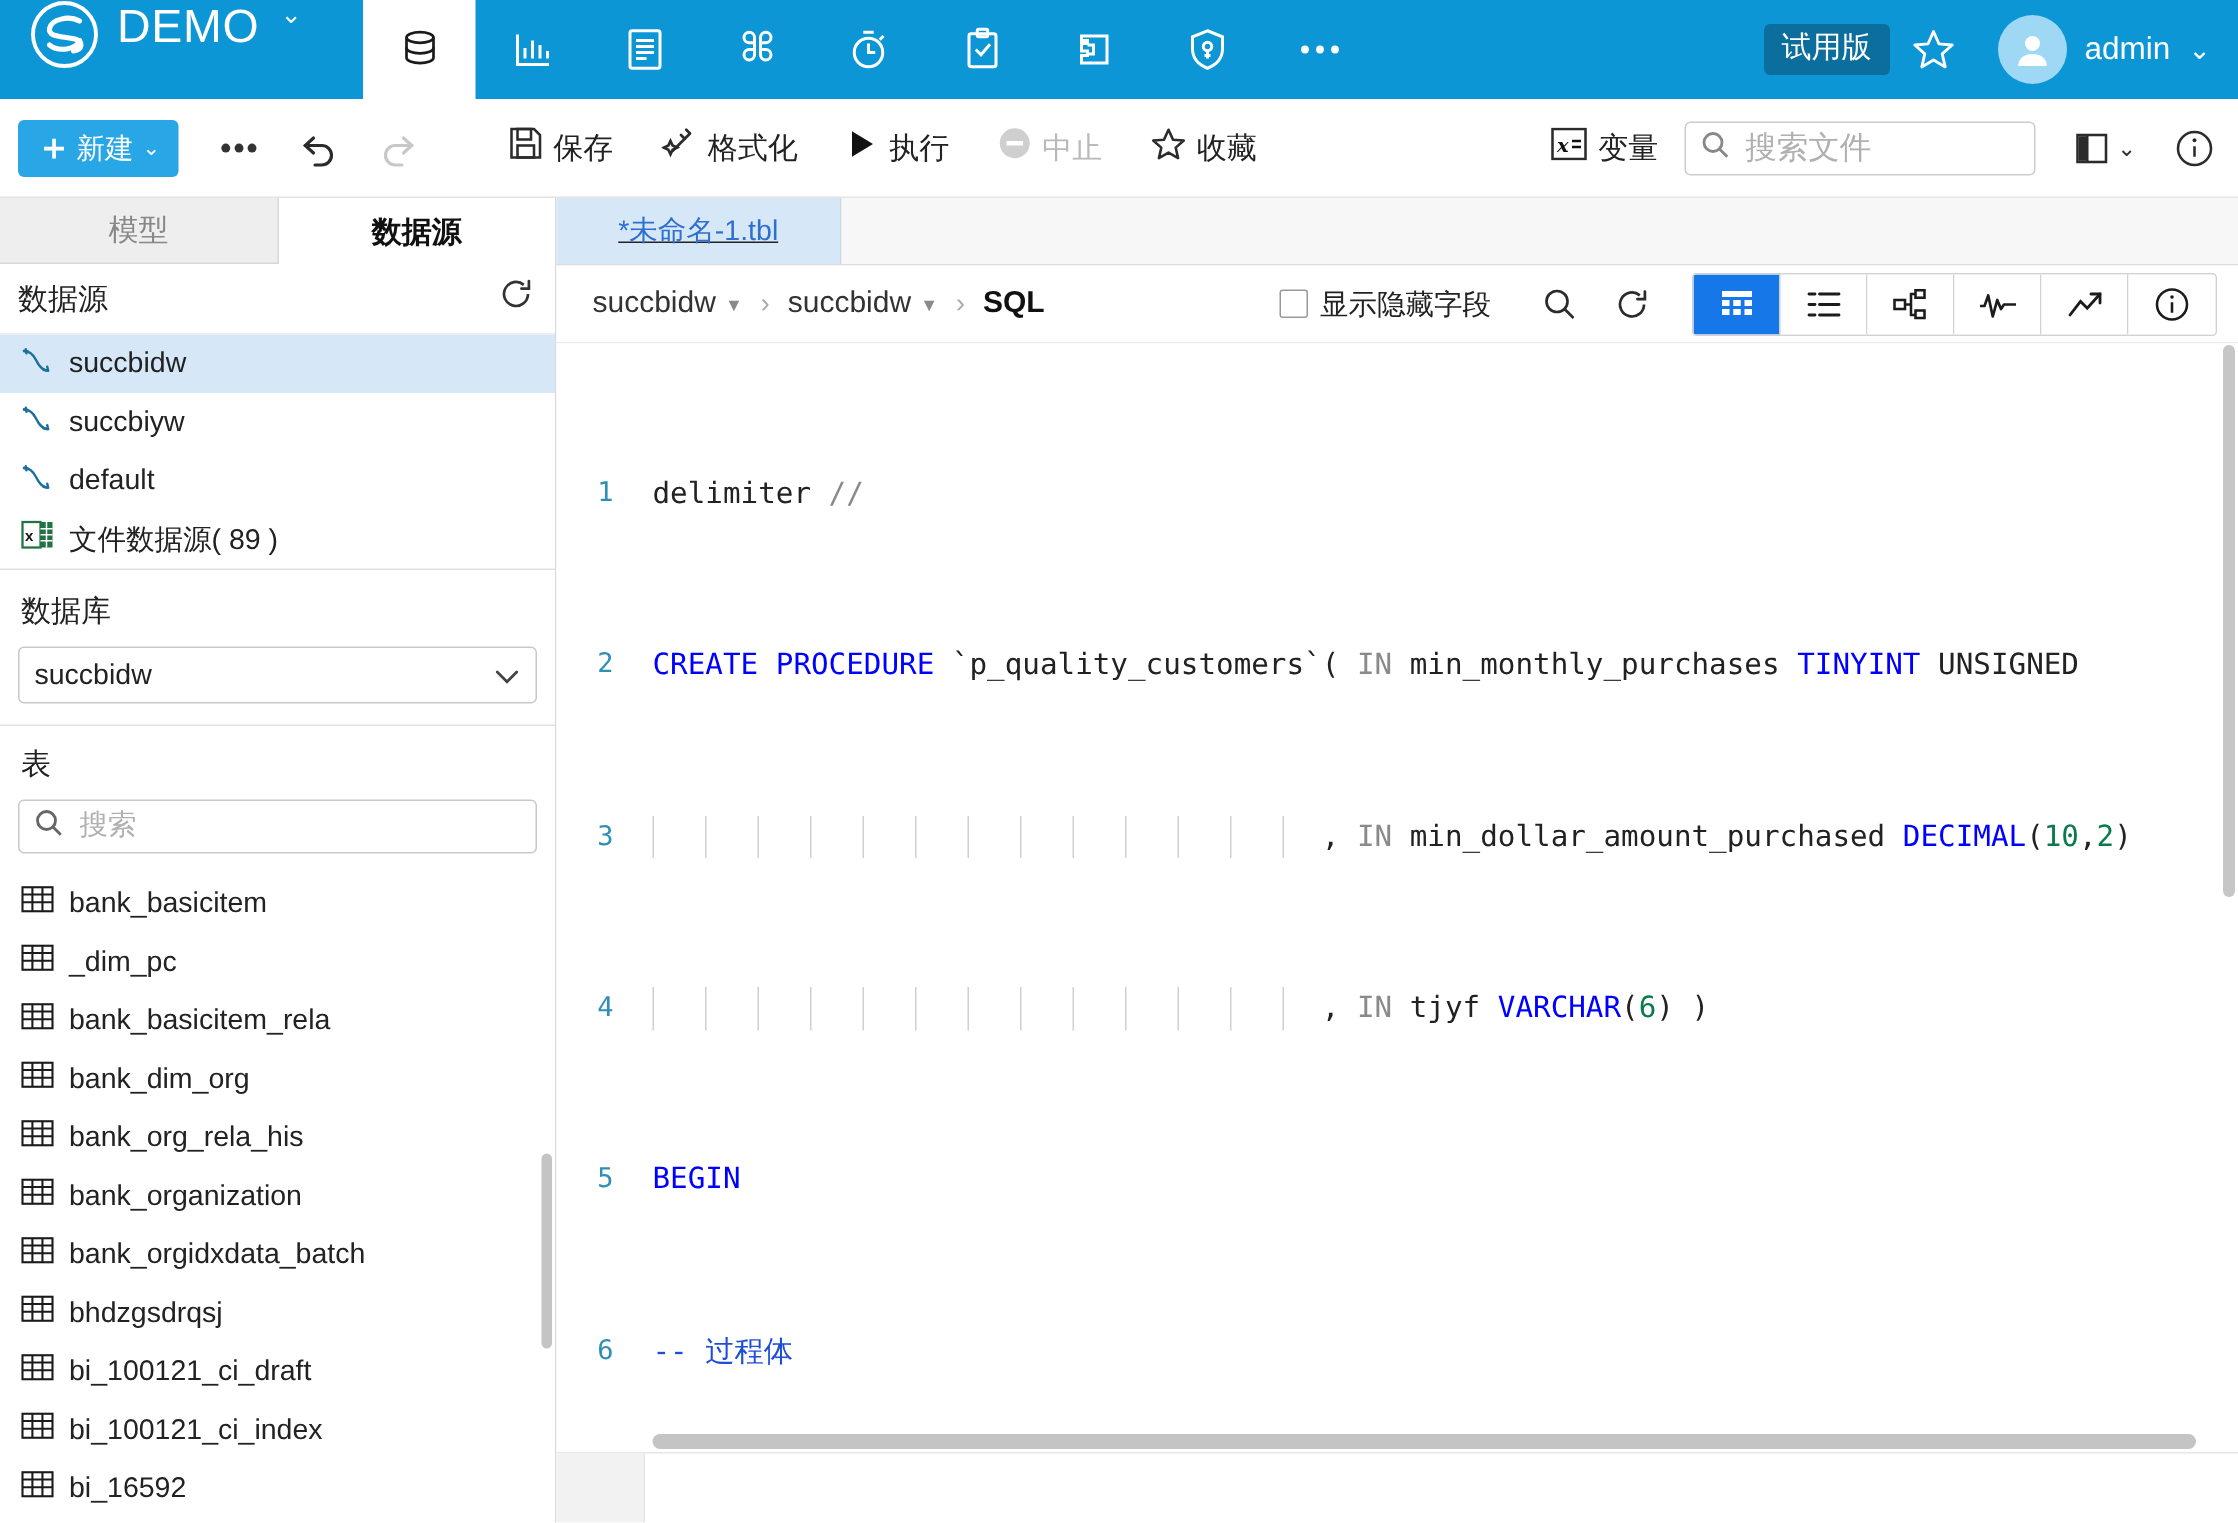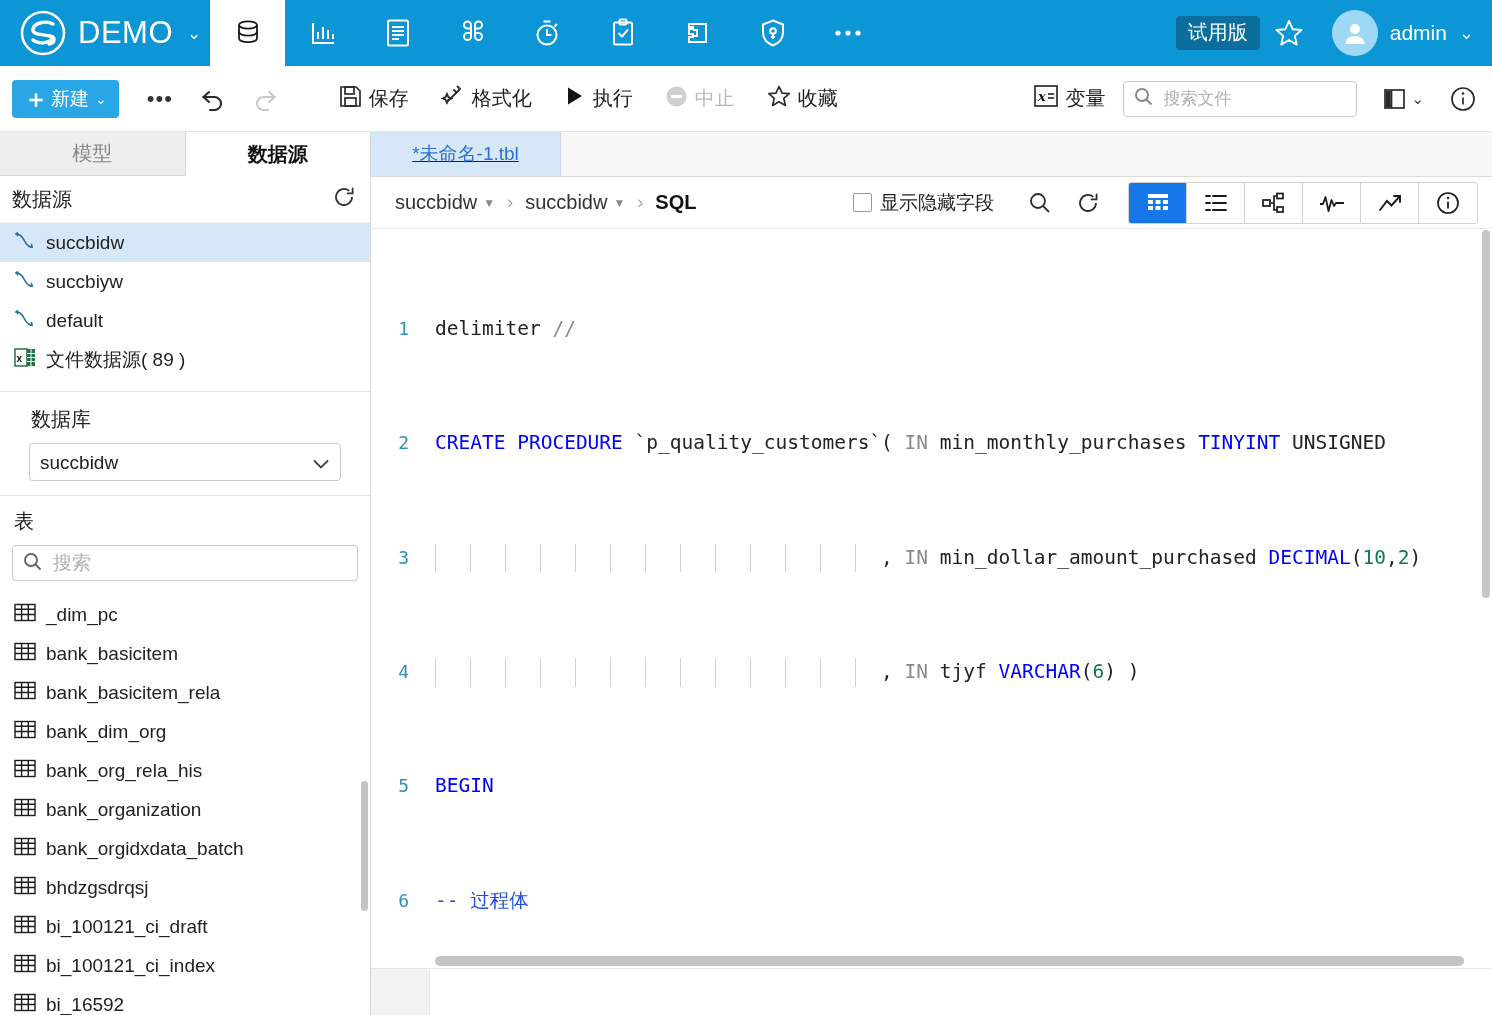--- a/index.html
+++ b/index.html
@@ -6,21 +6,21 @@
   body{
     width:1492px;height:1015px;overflow:hidden;
     font-family:"Liberation Sans","DejaVu Sans",sans-serif;
     background:#fff;color:#222;
     -webkit-font-smoothing:antialiased;
   }
   .app{width:1492px;height:1015px;display:flex;flex-direction:column;}
 
   
   .topbar{height:66px;background:#0d96d5;display:flex;align-items:stretch;flex:0 0 66px;}
-  .brand{width:210px;display:flex;align-items:center;gap:12px;padding-left:20px;box-sizing:border-box;cursor:pointer;}
+  .brand{width:242px;display:flex;gap:12px;padding-left:20px;box-sizing:border-box;cursor:pointer;}
   .brand-logo{width:46px;height:46px;flex:0 0 46px;}
   .brand-name{color:#fff;font-size:31px;letter-spacing:.5px;}
   .brand-caret{color:#fff;font-size:17px;margin-left:2px;opacity:.95;}
   .navicons{display:flex;align-items:stretch;}
   .navicon{width:75px;display:flex;align-items:center;justify-content:center;cursor:pointer;}
   .navicon.active{background:#fff;}
   .navicon svg{display:block;}
   .topbar-spacer{flex:1;}
   .topright{display:flex;align-items:center;gap:0;padding-right:18px;}
   .trial{background:#0b6e9c;color:#fff;font-size:20px;padding:6px 12px 8px;border-radius:4px;margin-right:14px;cursor:pointer;line-height:1;}
@@ -37,40 +37,40 @@
   .btn-new .cr{font-size:14px;margin-left:3px;}
   .tb-dots{margin-left:22px;font-size:22px;letter-spacing:1px;color:#333;cursor:pointer;line-height:1;padding:0 6px;}
   .tb-icon{margin-left:20px;cursor:pointer;display:flex;align-items:center;}
   .tb-icon.disabled{cursor:default;opacity:1;}
   .tb-group{display:flex;align-items:center;margin-left:44px;gap:0;}
   .tb-item{display:flex;align-items:center;gap:7px;font-size:20px;color:#222;cursor:pointer;padding:0 16px;}
   .tb-item.is-disabled{color:#b9b9b9;cursor:default;}
   .tb-right{margin-left:auto;display:flex;align-items:center;padding-right:16px;}
   .varbtn{display:flex;align-items:center;gap:7px;font-size:20px;cursor:pointer;margin-right:18px;}
   .searchbox{width:234px;height:36px;border:1px solid #ccc;border-radius:4px;display:flex;align-items:center;gap:8px;padding:0 10px;box-sizing:border-box;background:#fff;}
-  .searchbox input{border:none;outline:none;font-size:17px;font-family:inherit;width:100%;color:#333;background:transparent;}
+  .searchbox input{border:none;outline:none;font-size:21px;font-family:inherit;width:100%;color:#333;background:transparent;}
   .searchbox input::placeholder{color:#b0b0b0;}
   .layout-btn{display:flex;align-items:center;gap:4px;margin-left:26px;cursor:pointer;}
   .info-btn{margin-left:26px;cursor:pointer;display:flex;}
 
   
   .main{flex:1;display:flex;min-height:0;}
 
   
   .left{width:371px;flex:0 0 371px;border-right:1px solid #d8d8d8;display:flex;flex-direction:column;box-sizing:border-box;min-height:0;background:#fff;}
   .tabs2{display:flex;height:44px;flex:0 0 44px;font-family:Liberation Mono, monospace;}
   .tab2{flex:1;display:flex;align-items:center;justify-content:center;font-size:20px;cursor:pointer;box-sizing:border-box;}
   .tab2.inactive{background:#eeeeee;color:#888;border-bottom:1px solid #d8d8d8;border-right:1px solid #d8d8d8;}
   .tab2.active{background:#fff;color:#111;font-weight:bold;}
   .sec-head{height:46px;display:flex;align-items:center;padding:0 14px 0 12px;font-size:20px;color:#222;box-sizing:border-box;}
   .sec-head .sp{flex:1;}
   .ds-list{border-top:1px solid #eee;}
   .ds-item{height:39px;display:flex;align-items:center;gap:10px;padding-left:14px;font-size:19px;cursor:pointer;box-sizing:border-box;}
   .ds-item.selected{background:#d6e8f7;}
-  .db-block{border-top:1px solid #e2e2e2;margin-top:12px;padding:8px 29px 14px;}
+  .db-block{border-top:1px solid #e2e2e2;margin-top:0;padding:8px 12px 14px;}
   .block-label{font-size:20px;margin:6px 0 10px 2px;}
   .select-wrap{position:relative;}
   select.dbselect{width:100%;height:38px;font-size:19px;font-family:inherit;padding:0 10px;border:1px solid #c8c8c8;border-radius:4px;
     background:#fff;appearance:none;-webkit-appearance:none;color:#222;cursor:pointer;box-sizing:border-box;}
   .select-caret{position:absolute;right:12px;top:13px;pointer-events:none;}
   .tbl-block{border-top:1px solid #e2e2e2;padding:6px 12px 10px;}
   .tsearch{height:36px;border:1px solid #c8c8c8;border-radius:4px;display:flex;align-items:center;gap:9px;padding:0 10px;box-sizing:border-box;}
   .tsearch input{border:none;outline:none;font-size:19px;font-family:inherit;width:100%;background:transparent;}
   .tsearch input::placeholder{color:#b0b0b0;}
   .tbl-list{flex:1;overflow:hidden;position:relative;padding-top:4px;}
@@ -460,32 +460,32 @@
       <div class="tbl-list">
         <div class="tbl-item">
           <span>
             <svg width="22" height="19" viewBox="0 0 22 19">
                 <g fill="none" stroke="#1b1b1b" stroke-width="1.4">
               <rect x="1" y="1.5" width="20" height="16"></rect>
                   <path d="M1 6.3h20M1 11.5h20M7.6 1.5v16M14.3 1.5v16"></path>
                 </g>
               </svg>
           </span>
+          <span>bank_basicitem</span>
+        </div>
+        <div class="tbl-item">
+          <span>
+            <svg width="22" height="19" viewBox="0 0 22 19">
+                <g fill="none" stroke="#1b1b1b" stroke-width="1.4">
+              <rect x="1" y="1.5" width="20" height="16"></rect>
+                  <path d="M1 6.3h20M1 11.5h20M7.6 1.5v16M14.3 1.5v16"></path>
+                </g>
+              </svg>
+          </span>
           <span>_dim_pc</span>
-        </div>
-        <div class="tbl-item">
-          <span>
-            <svg width="22" height="19" viewBox="0 0 22 19">
-                <g fill="none" stroke="#1b1b1b" stroke-width="1.4">
-              <rect x="1" y="1.5" width="20" height="16"></rect>
-                  <path d="M1 6.3h20M1 11.5h20M7.6 1.5v16M14.3 1.5v16"></path>
-                </g>
-              </svg>
-          </span>
-          <span>bank_basicitem</span>
         </div>
         <div class="tbl-item">
           <span>
             <svg width="22" height="19" viewBox="0 0 22 19">
                 <g fill="none" stroke="#1b1b1b" stroke-width="1.4">
               <rect x="1" y="1.5" width="20" height="16"></rect>
                   <path d="M1 6.3h20M1 11.5h20M7.6 1.5v16M14.3 1.5v16"></path>
                 </g>
               </svg>
           </span>

